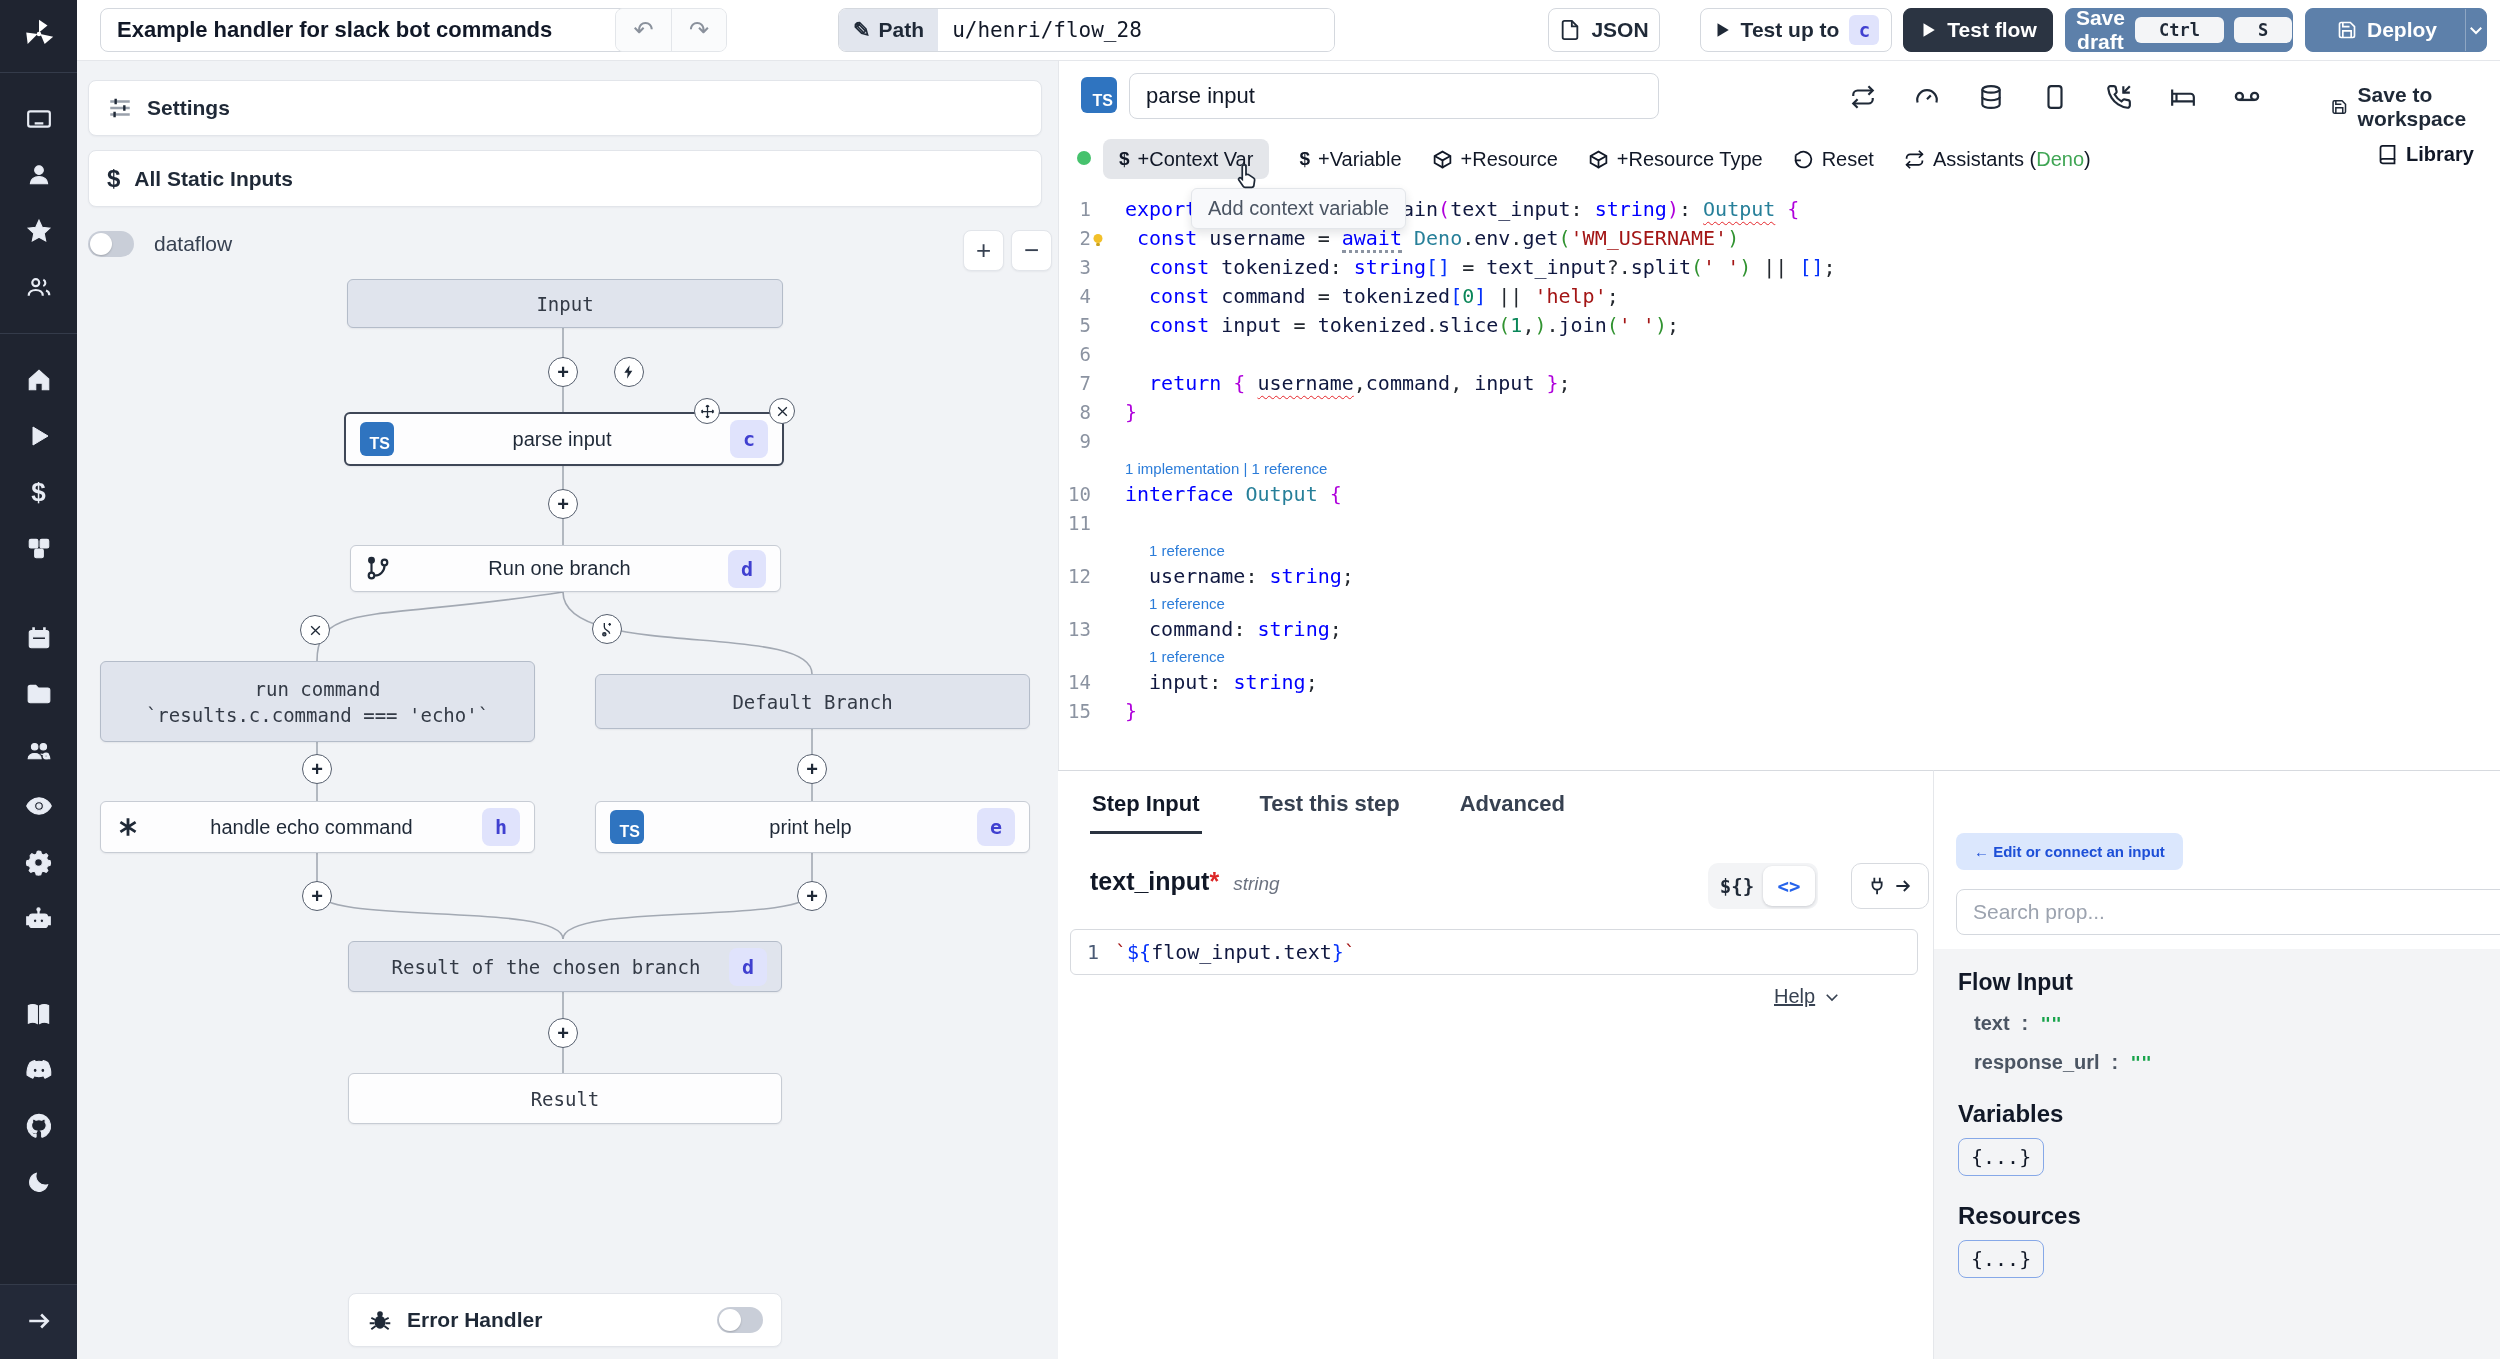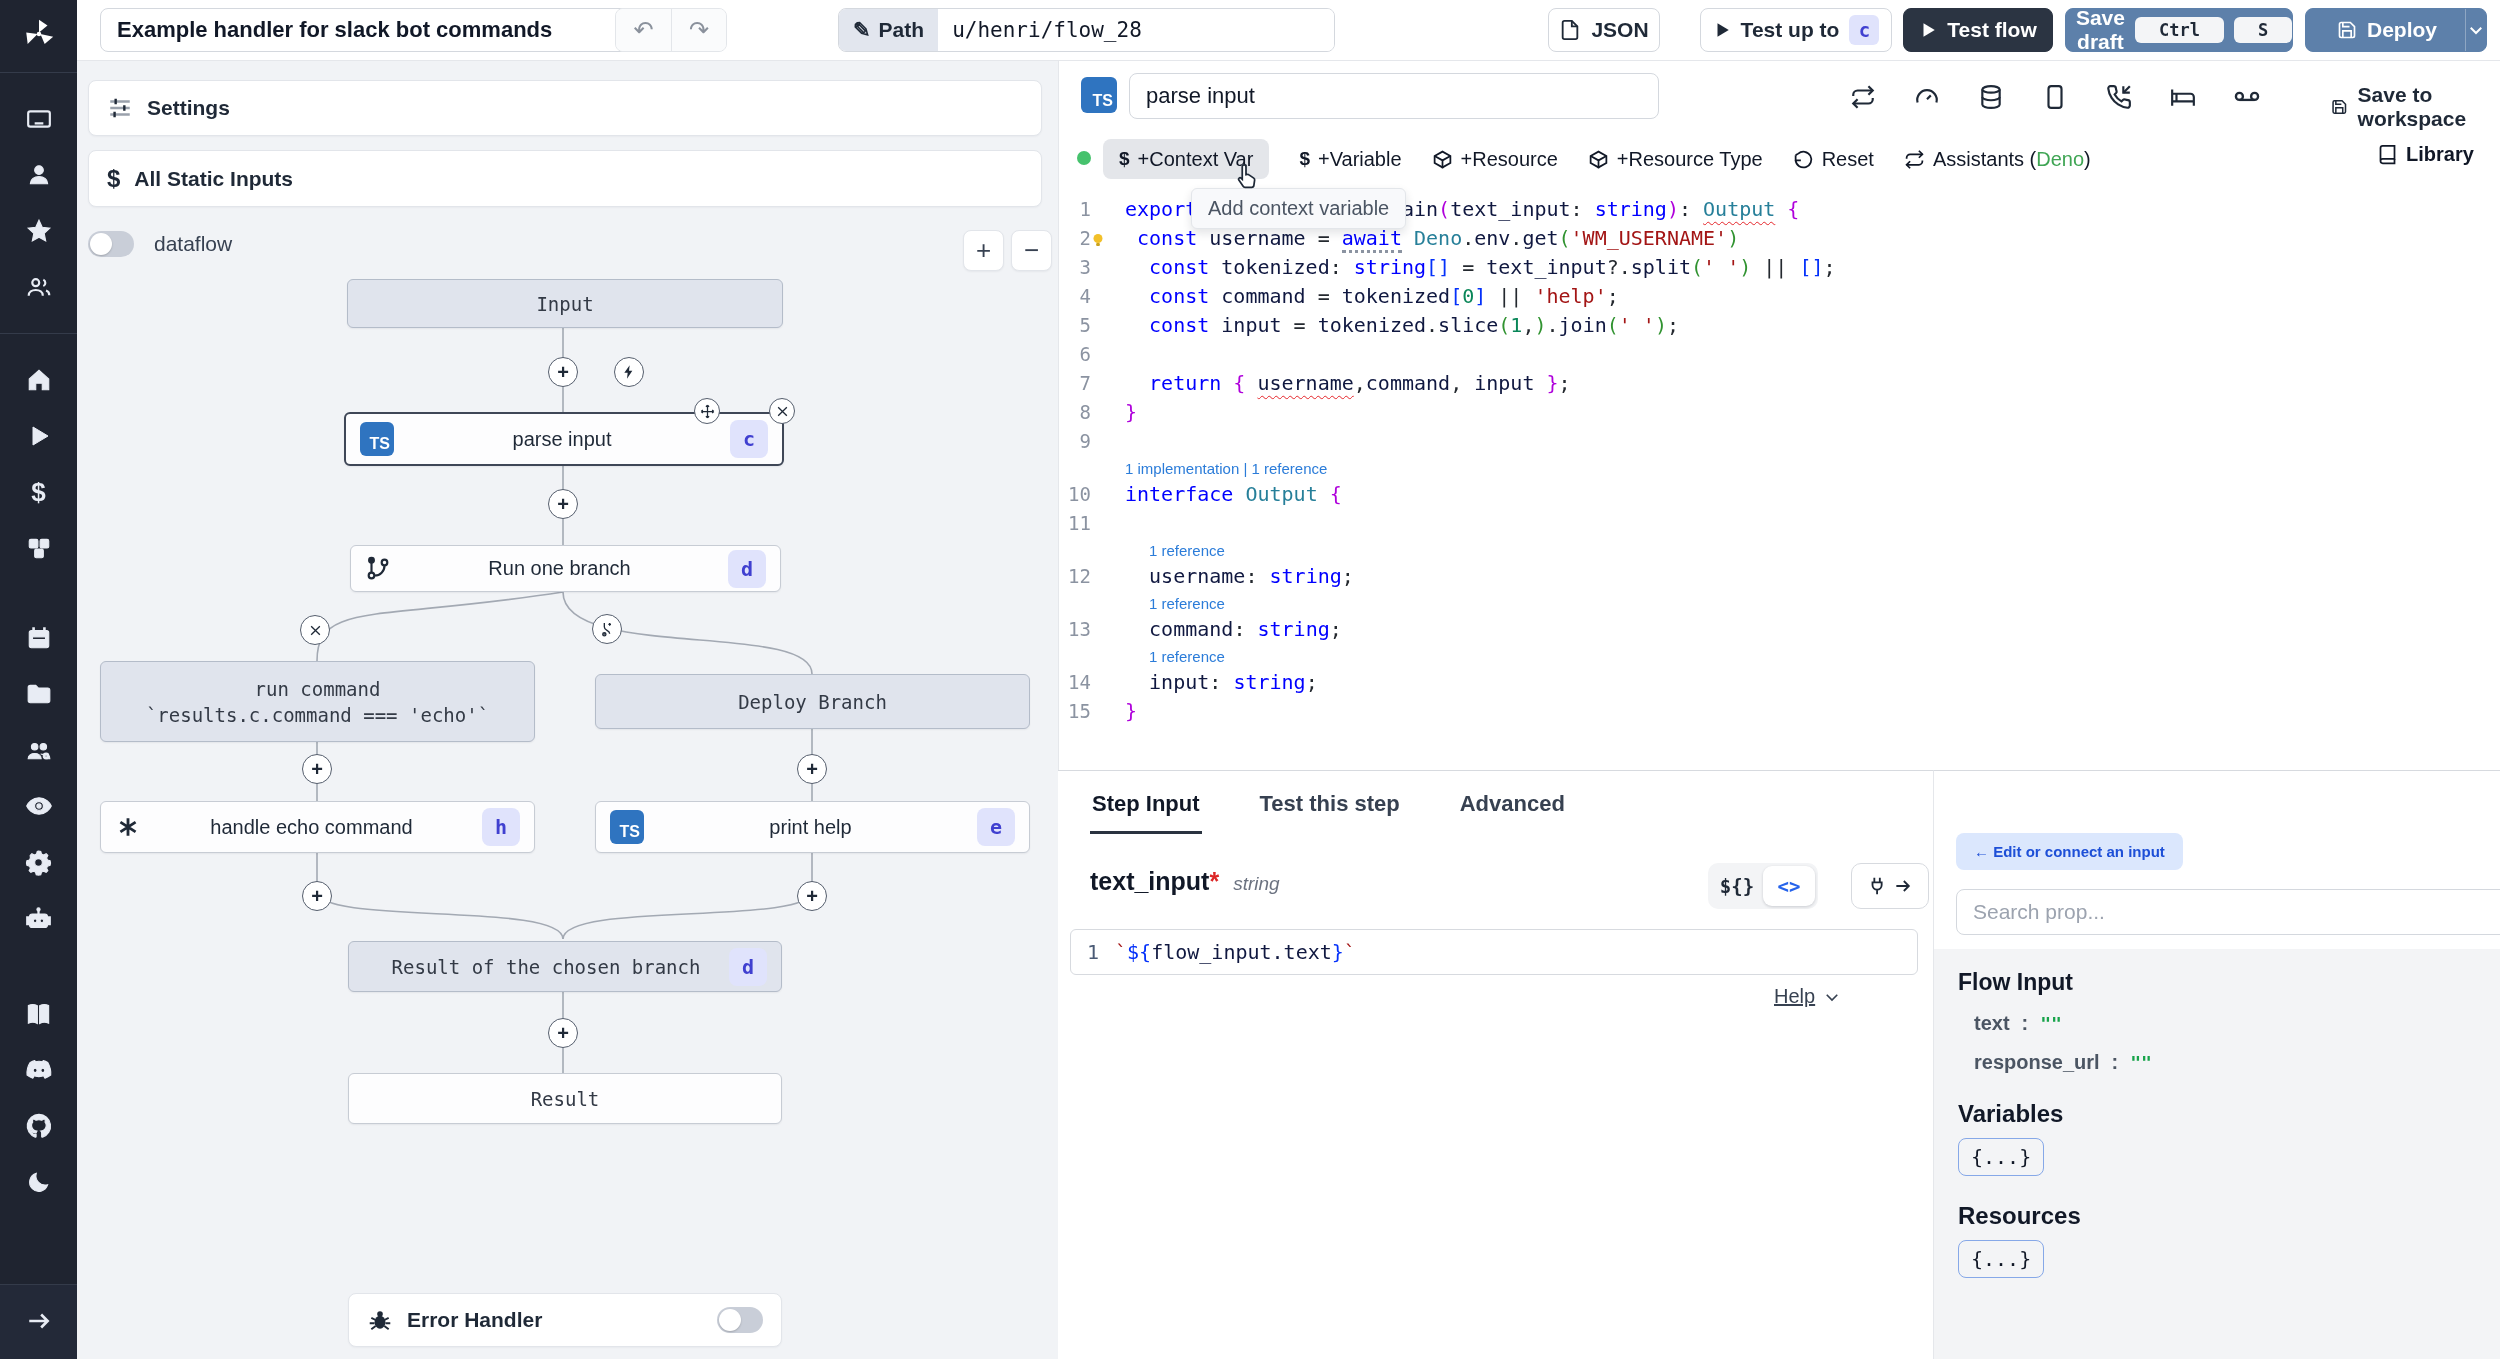--- a/index.html
+++ b/index.html
@@ -414,21 +414,21 @@
           <path d="M16 3v4M14 5h4"></path>
           <circle cx="8" cy="20" r="2.4"></circle>
         </svg>
     </div>
 
     <div class="node node-gray" style="left:23px;top:600px;width:435px;height:81px;flex-direction:column;justify-content:center;gap:4px;">
       <span class="node-label-mono" style="flex:none;">run command</span>
       <span class="node-label-mono" style="flex:none;">`results.c.command === 'echo'`</span>
     </div>
     <div class="node node-gray" style="left:518px;top:613px;width:435px;height:55px;">
-      <span class="node-label-mono">Deploy Branch</span>
+      <span class="node-label-mono">Default Branch</span>
     </div>
 
     <div class="gcircle" style="left:225px;top:693px;">+</div>
     <div class="gcircle" style="left:720px;top:693px;">+</div>
 
     <div class="node node-white" style="left:23px;top:740px;width:435px;height:52px;">
       <svg width="26" height="26" viewBox="0 0 24 24" fill="none" stroke="#1f2937" stroke-width="2.6">
           <path d="M12 4v16M5 7.5l14 9M19 7.5l-14 9"></path>
         </svg>
       <span class="node-label-sans">handle echo command</span>

